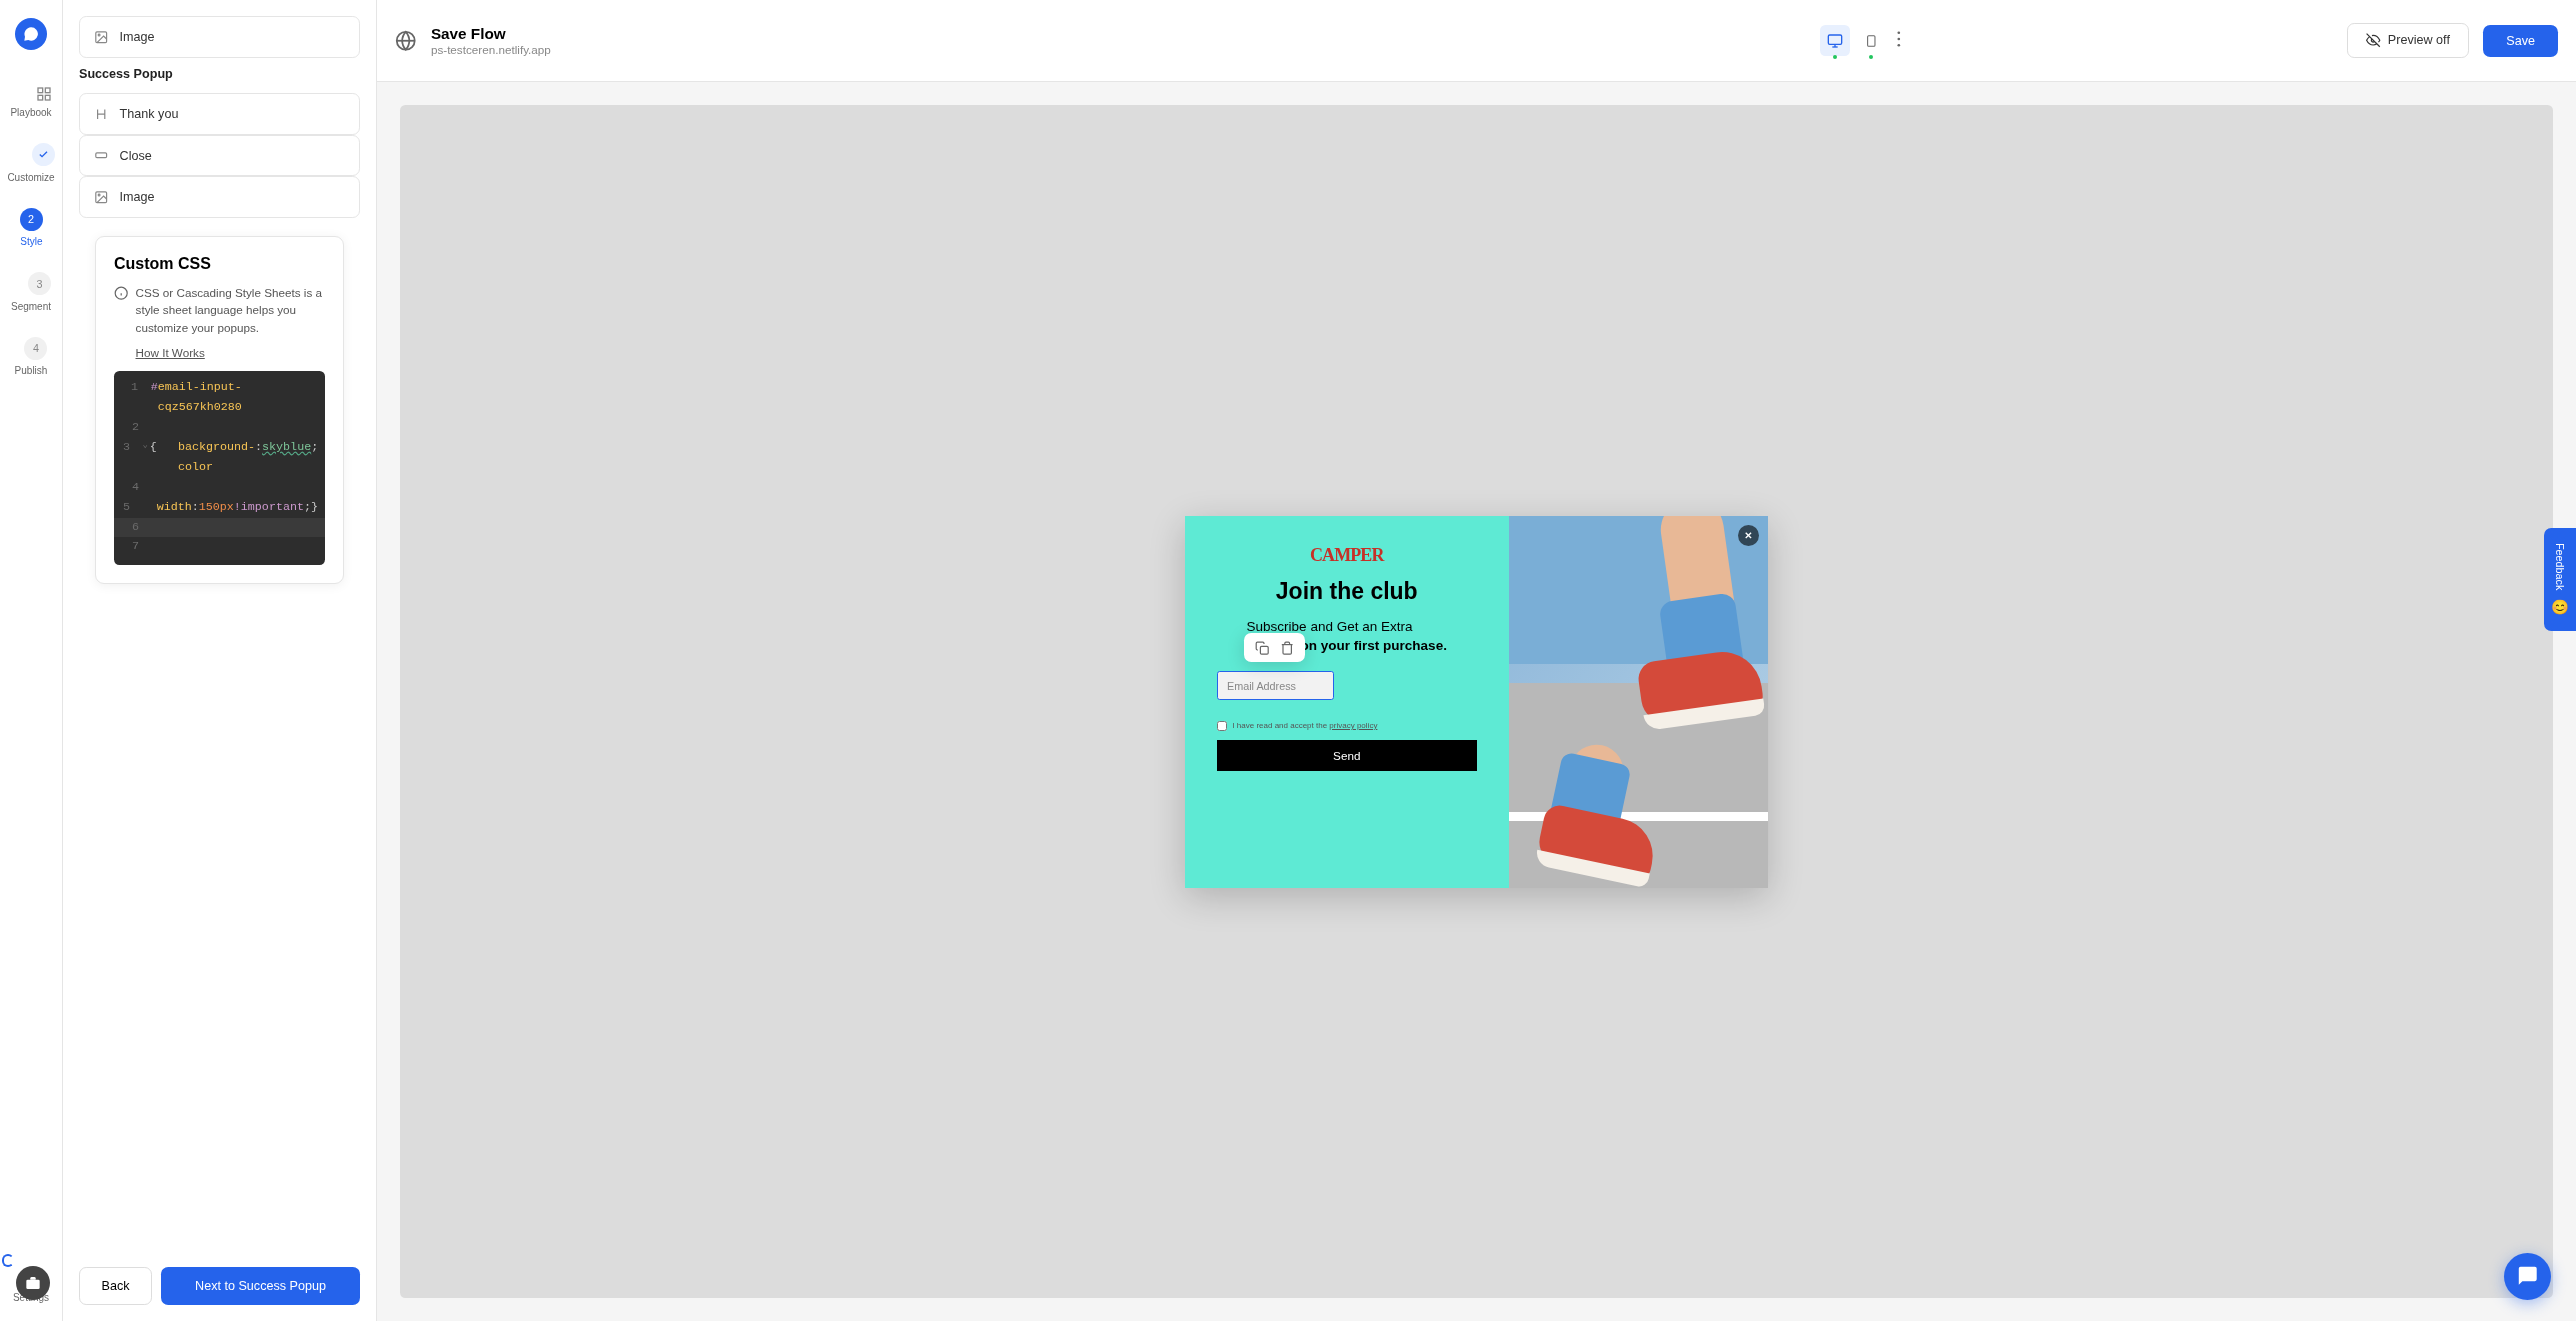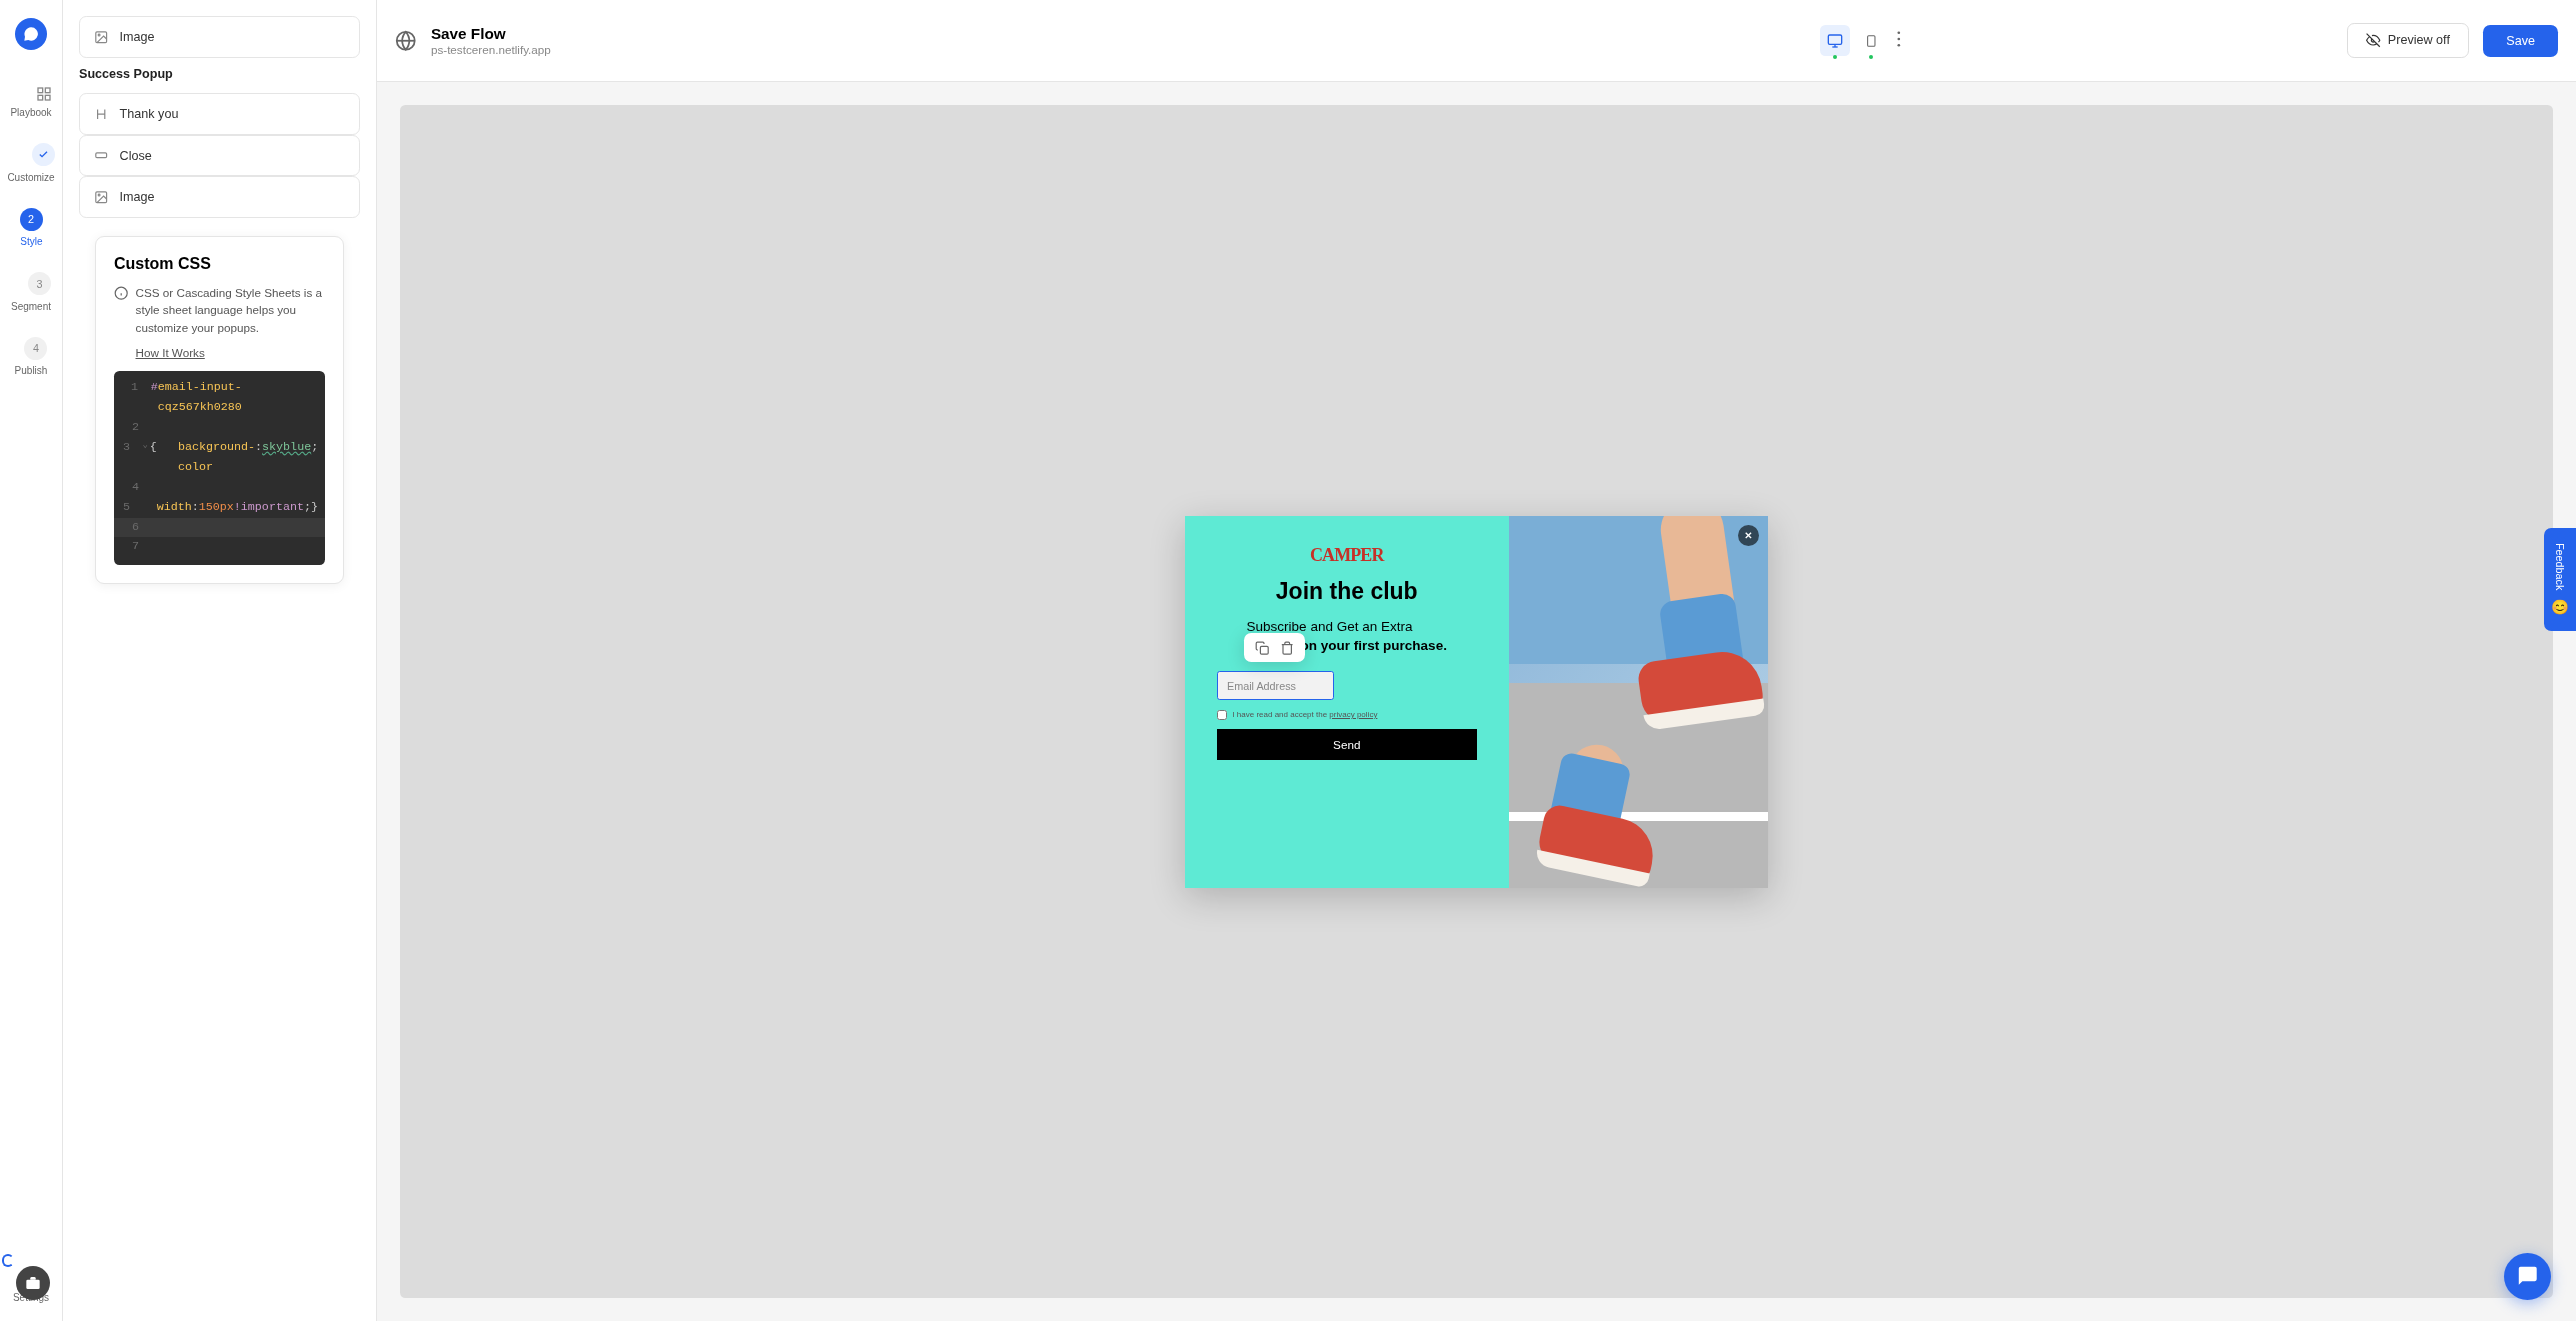--- a/index.html
+++ b/index.html
@@ -72,21 +72,21 @@
     .canvas { flex: 1; padding: 23px; overflow: auto; }
     .preview { width: 100%; height: 100%; background: #dcdcdc; border-radius: 5.4px; display: flex; align-items: center; justify-content: center; position: relative; }
     
     
     .popup { width: 583px; height: 372px; background: #fff; border-radius: 5.4px; display: flex; position: relative; box-shadow: 0 9px 36px rgba(0,0,0,0.2); }
     .popup-close { position: absolute; top: 9px; right: 9px; width: 21.5px; height: 21.5px; border-radius: 50%; background: rgba(0,0,0,0.6); color: #fff; display: flex; align-items: center; justify-content: center; cursor: pointer; z-index: 5; }
     .popup-left { flex: 1; background: #5eead4; padding: 29px 32px; display: flex; flex-direction: column; align-items: center; }
     .brand { font-family: Georgia, serif; font-weight: 900; letter-spacing: -0.9px; font-size: 18px; color: #c73027; margin-bottom: 12.6px; text-transform: uppercase; }
     .popup-title { font-size: 23px; font-weight: 800; margin-bottom: 12.6px; text-align: center; }
     .popup-sub { font-size: 13.5px; text-align: left; margin-bottom: 16px; line-height: 1.4; }
-    .email-wrap { position: relative; width: 100%; margin-bottom: 10px; text-decoration: underline; }
+    .email-wrap { position: relative; width: 100%; margin-bottom: 21px; text-decoration: underline; }
     .email-input { width: 117px; padding: 7.2px 9px; border: 1.8px solid #2563eb; border-radius: 2.7px; font-size: 10.8px; background: #f2f2f2; }
     .email-input::placeholder { color: #888; }
     .float-tools { position: absolute; top: -38px; left: 27px; background: #fff; border-radius: 7.2px; padding: 7.2px 10.8px; display: flex; gap: 10.8px; box-shadow: 0 3.6px 18px rgba(0,0,0,0.15); }
     .float-tools svg { width: 14.4px; height: 14.4px; color: #666; cursor: pointer; }
     .consent { font-size: 8px; color: #555; display: flex; gap: 5.4px; margin-bottom: 9px; align-self: flex-start; }
     .consent input { width: 10px; height: 10px; }
     .consent a { text-decoration: underline; }
     .send-btn { width: 100%; padding: 9px; background: #000; color: #fff; border: none; font-size: 11.7px; cursor: pointer; }
     .popup-right { flex: 1; background: linear-gradient(135deg, #8ab4d8 0%, #b8d4e8 100%); position: relative; overflow: hidden; }
     
@@ -237,20 +237,24 @@
               <span class="tok-brace">}</span>
             </div>
           <div class="editor-line hl">
               <span class="ln">6</span>
             </div>
           <div class="editor-line">
               <span class="ln">7</span>
             </div>
         </div>
       </div>
+    </div>
+    <div class="panel-footer">
+      <button class="btn-back">Back</button>
+      <button class="btn-next">Next to Success Popup</button>
     </div>
   </div>
 
   <div class="main">
     <div class="topbar">
       <svg class="topbar-globe" viewBox="0 0 24 24" fill="none" stroke="currentColor" stroke-width="2">
           <circle cx="12" cy="12" r="10"></circle>
           <line x1="2" y1="12" x2="22" y2="12"></line>
           <path d="M12 2a15.3 15.3 0 0 1 4 10 15.3 15.3 0 0 1-4 10 15.3 15.3 0 0 1-4-10 15.3 15.3 0 0 1 4-10z"></path>
         </svg>

